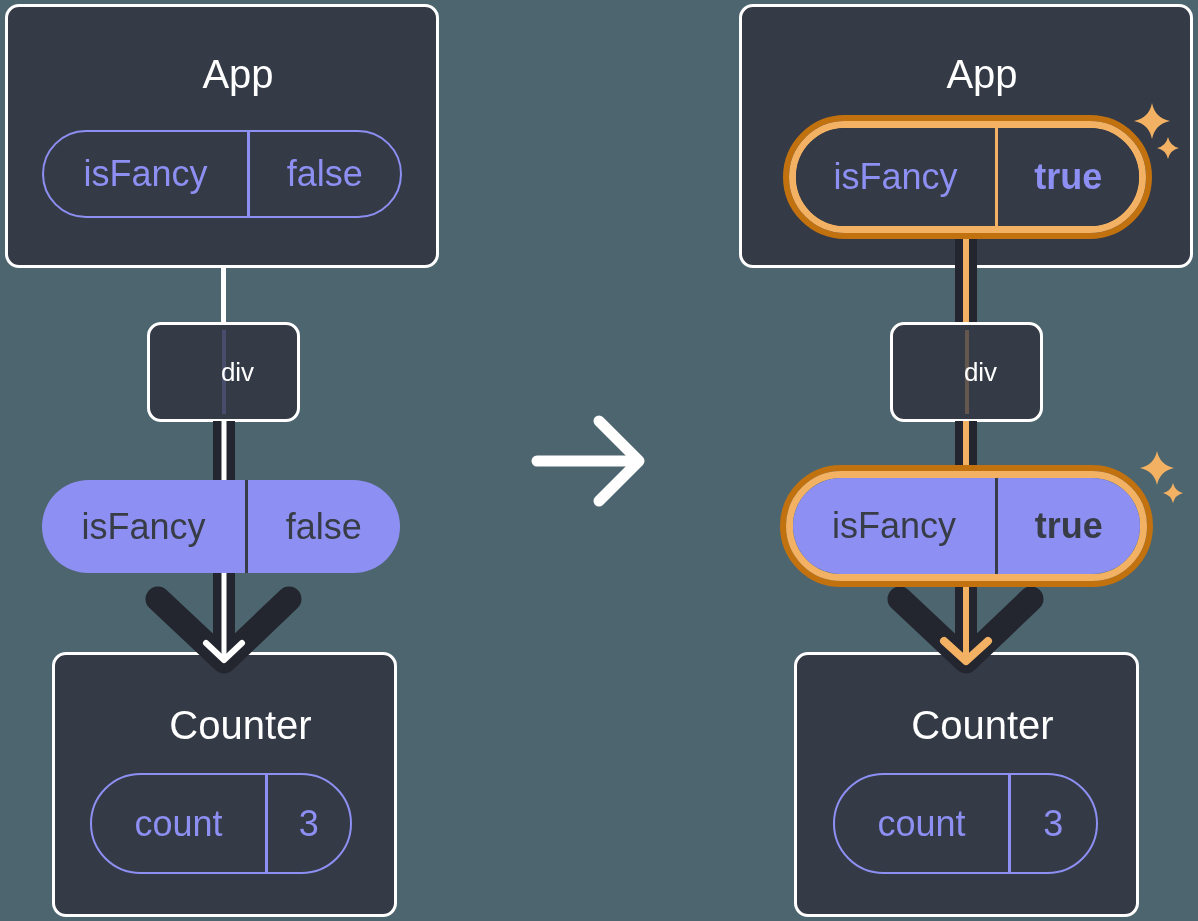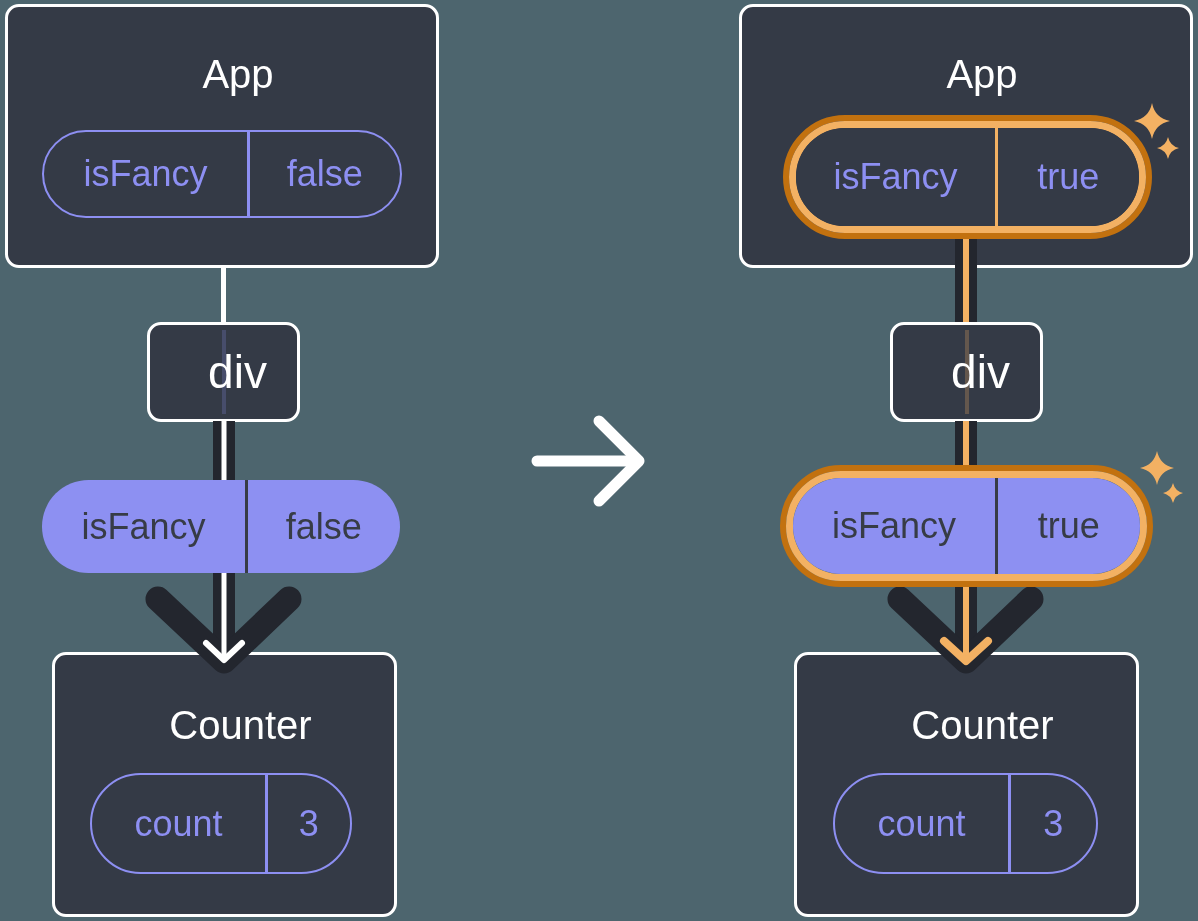--- a/index.html
+++ b/index.html
@@ -31,21 +31,21 @@
   }
   .ntitle{
     position:absolute;box-sizing:border-box;
     color:var(--text-white);
     font-size:40px;font-weight:500;line-height:1.1;
     text-align:center;
     padding-left:32px;
   }
   .nodelabel{
     position:absolute;inset:0;display:flex;align-items:center;justify-content:center;
-    color:var(--text-white);font-size:46px;font-weight:500;margin-left:28px;
+    color:var(--text-white);font-size:26px;font-weight:500;margin-left:28px;
   }
   .faintline{
     position:absolute;left:50%;top:5%;height:90%;width:4px;
     transform:translateX(-50%);
   }
   .pill{
     position:absolute;box-sizing:border-box;
     display:flex;align-items:stretch;
     border-radius:999px;overflow:hidden;
     font-size:36px;
@@ -57,21 +57,21 @@
   .pill-filled{
     background:var(--pill-fill-purple);
     color:var(--text-on-purple);
   }
   .cell{display:flex;align-items:center;justify-content:center;}
   .cell-rest{flex:1;text-align:right;}
   .vdiv{width:2.5px;align-self:stretch;flex:0 0 auto;}
   .vdiv-purple{background:var(--accent-purple);}
   .vdiv-dark{background:var(--text-on-purple);}
   .vdiv-amber{background:var(--highlight-orange);}
-  .bold{font-weight:400;}
+  .bold{font-weight:700;}
   .ring-outer{
     position:absolute;box-sizing:border-box;
     border:6px solid var(--highlight-orange-dark);
     border-radius:80px;
   }
   .ring-inner{
     width:100%;height:100%;box-sizing:border-box;
     border:7px solid var(--highlight-orange);
     border-radius:70px;
   }

